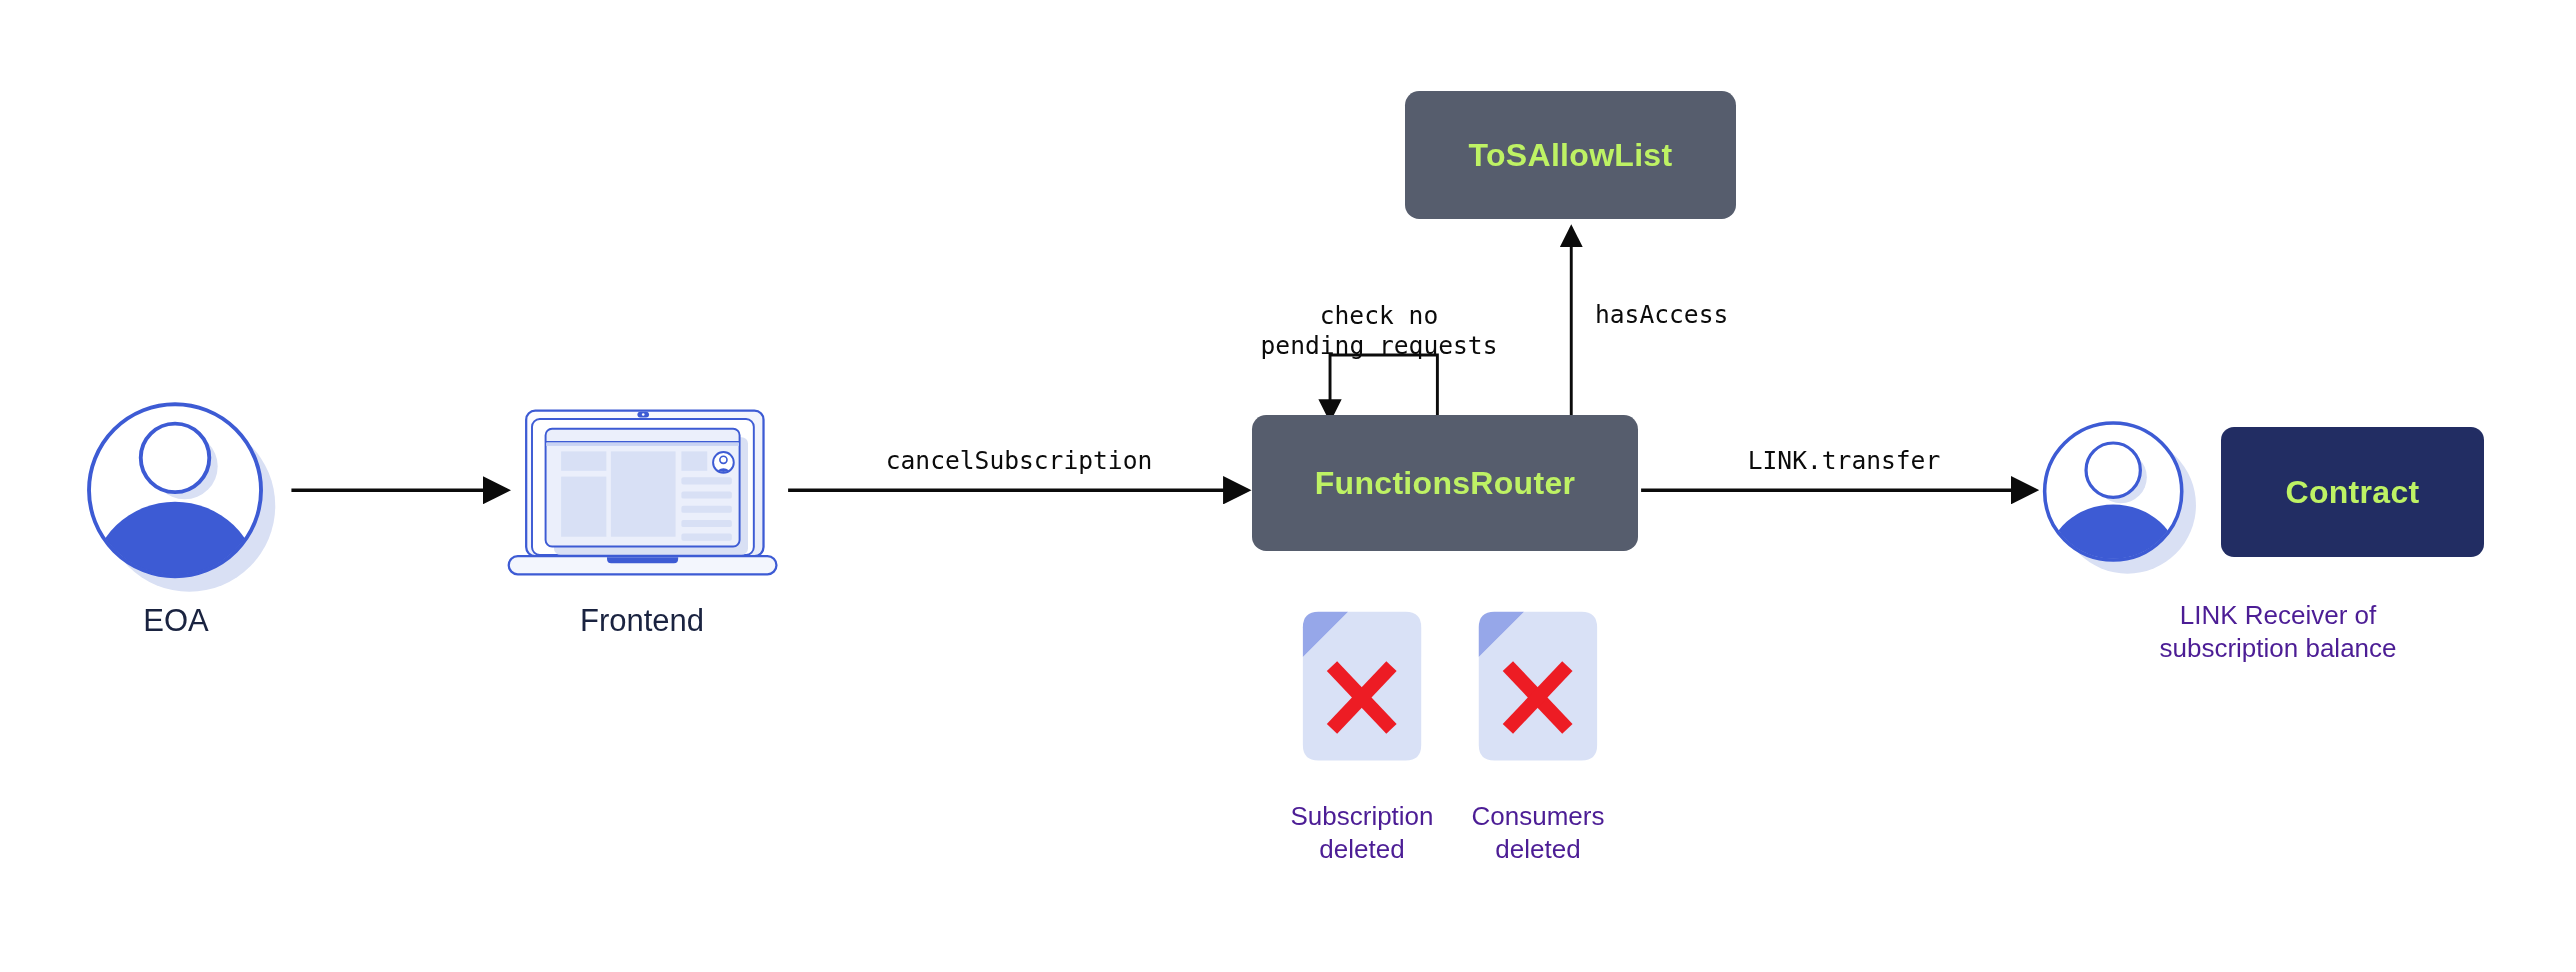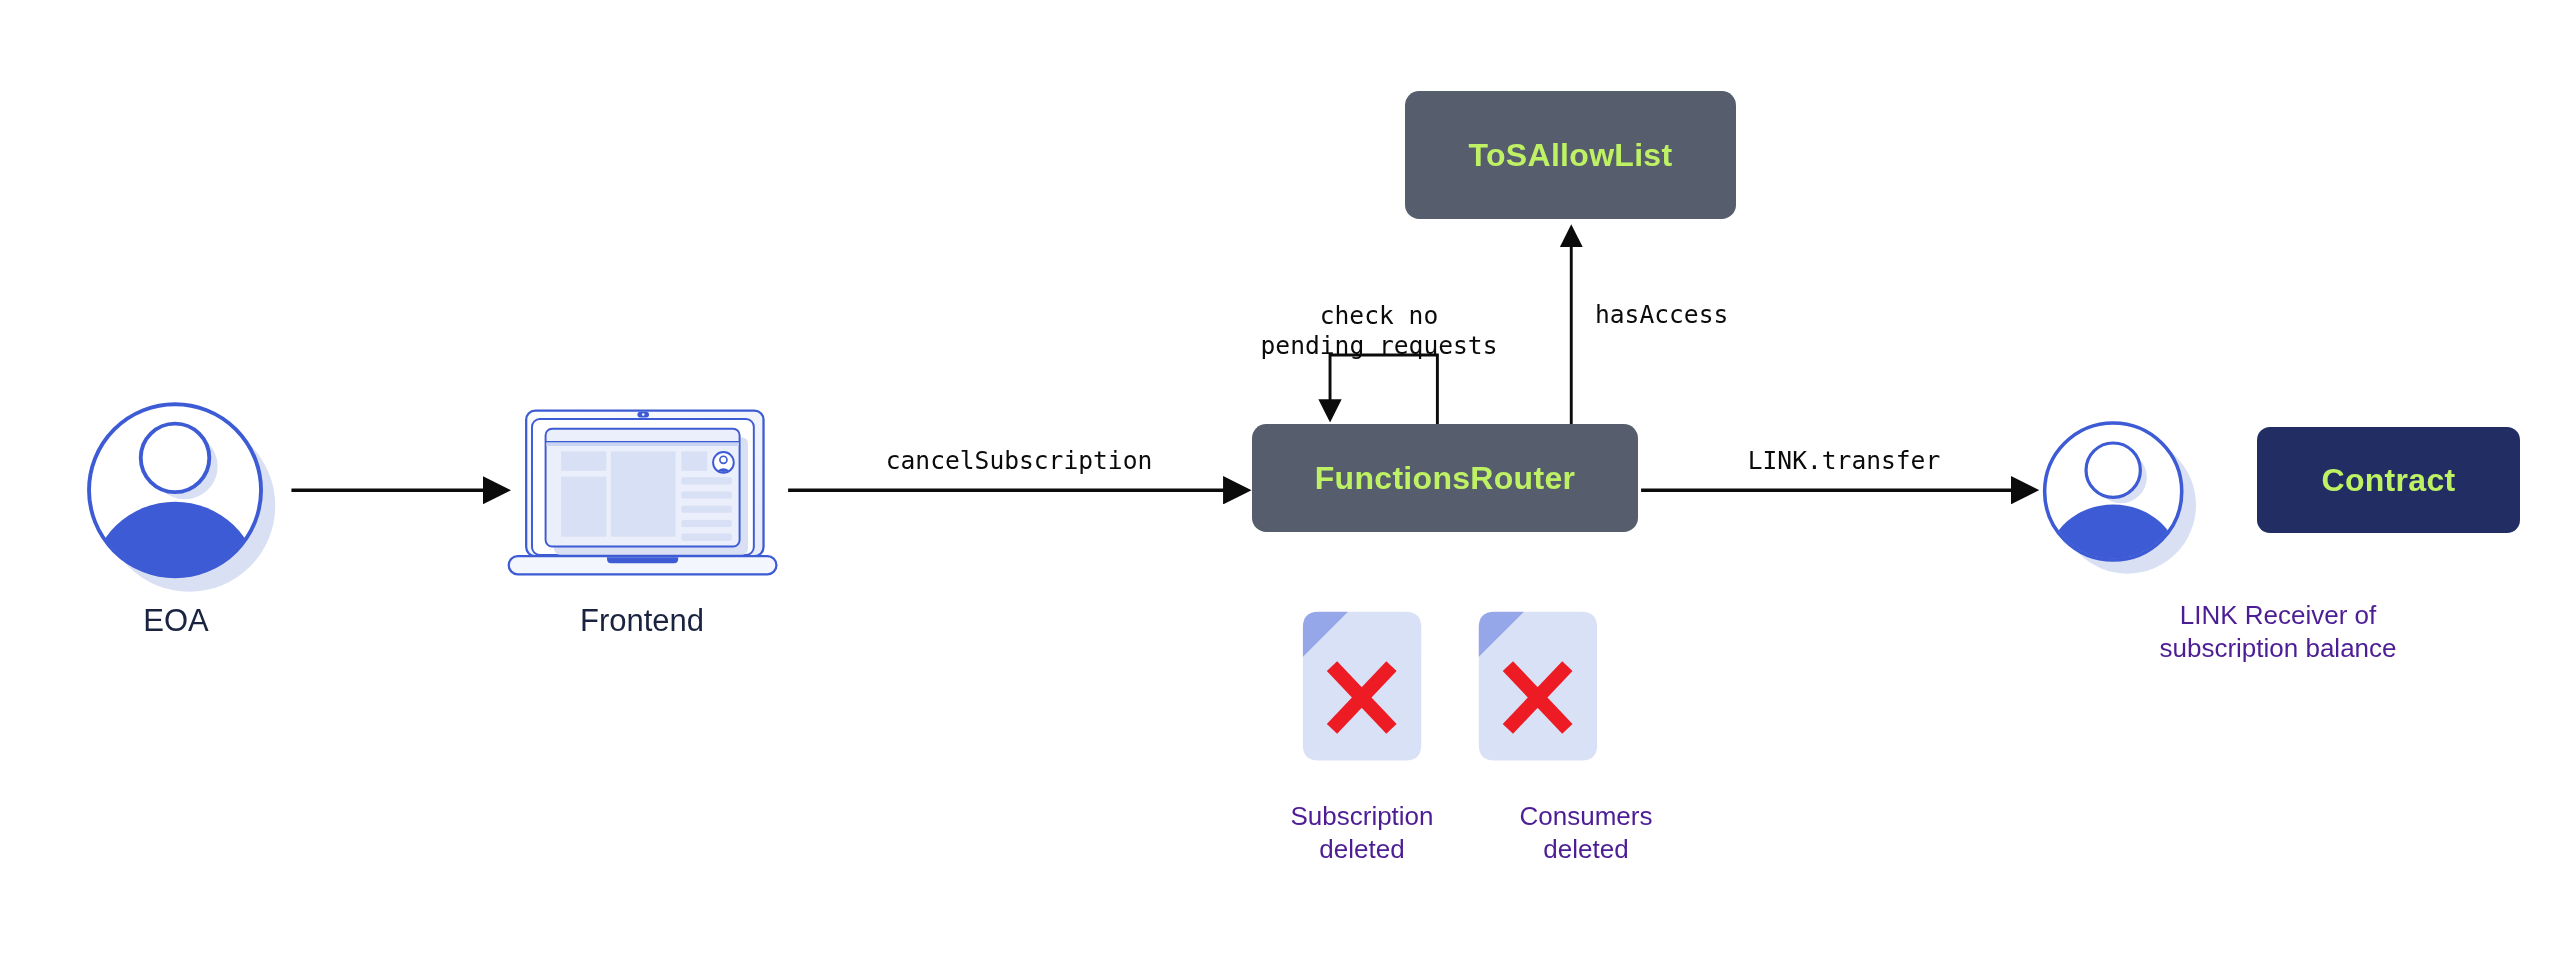--- a/index.html
+++ b/index.html
@@ -35,23 +35,23 @@
     justify-content: center;
     border-radius: 14.2px;
     color: #bef264;
     font-weight: bold;
     font-size: 32px;
     letter-spacing: 0.3px;
   }
   .slate { background: var(--c-slate, #565D6D); }
   .navy  { background: var(--c-navy, #222D63); }
 
-  .box-functions-router { left: 1252px; top: 424px; width: 386px; height: 108px; }
+  .box-functions-router { left: 1252px; top: 415px; width: 386px; height: 136px; }
   .box-tos-allow-list   { left: 1405px; top: 91px; width: 331px; height: 128px; }
-  .box-contract         { left: 2221px; top: 427px; width: 263px; height: 106px; border-radius: 13px; margin-left: 36px; }
+  .box-contract         { left: 2221px; top: 427px; width: 263px; height: 130px; border-radius: 13px; }
 
   
   .lbl {
     position: absolute;
     transform: translate(-50%, -50%);
     white-space: nowrap;
     text-align: center;
   }
   .node-label {
     font-weight: normal;
@@ -71,21 +71,21 @@
     line-height: 33px;
   }
   .lbl-eoa        { left: 176px;  top: 621px; }
   .lbl-frontend   { left: 642px;  top: 621px; }
   .lbl-cancel     { left: 1019px; top: 461px; }
   .lbl-check      { left: 1379px; top: 311px; margin-top: 20px; }
   .lbl-hasaccess  { left: 1595px; top: 315px; transform: translate(0, -50%); }
   .lbl-transfer   { left: 1844px; top: 461px; }
   .lbl-receiver   { left: 2278px; top: 632px; }
   .lbl-doc-sub    { left: 1362px; top: 833px; }
-  .lbl-doc-cons   { left: 1538px; top: 833px; margin-left: 48px; }
+  .lbl-doc-cons   { left: 1538px; top: 833px; }
 </style>
 </head>
 <body>
 
 <div class="canvas">
 
   <svg class="layer" viewBox="0 0 3982 1503">
     <defs>
       <marker id="ah" viewBox="0 0 10 10" refX="8.5" refY="5" markerWidth="8" markerHeight="8" orient="auto-start-reverse">
         <path d="M0 0 L10 5 L0 10 z" class="arrow-head"></path>

